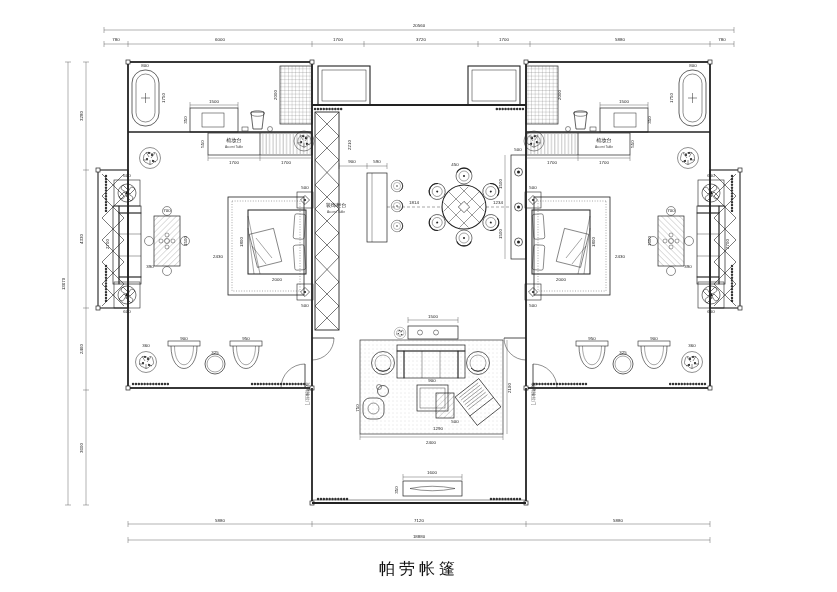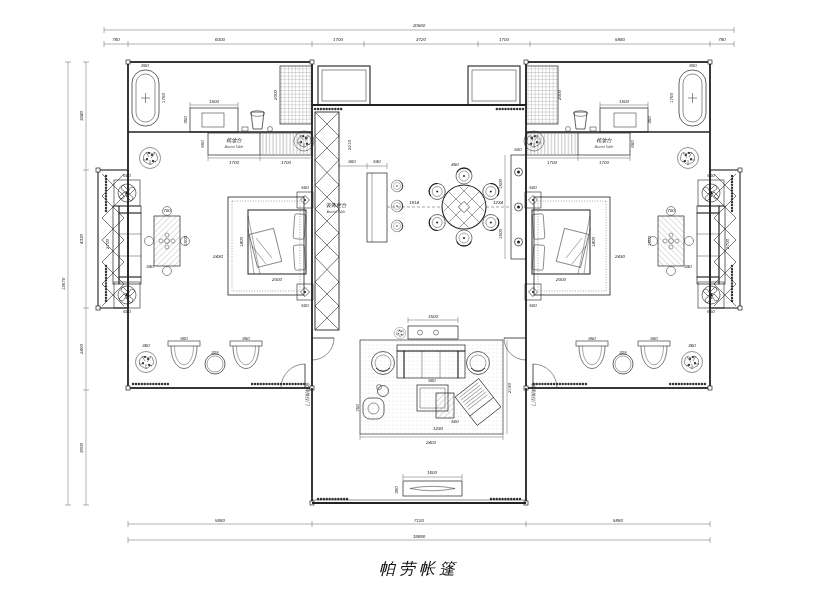--- a/index.html
+++ b/index.html
@@ -1,17 +1,17 @@
 <!DOCTYPE html>
 <html><head>
 <meta charset="utf-8">
 <style>
   html,body{margin:0;padding:0;background:#fff;}
   .canvas{position:relative;width:837px;height:592px;background:#fff;overflow:hidden;
-          font-family:"Liberation Sans",sans-serif;font-style:italic;}
+          font-family:"Liberation Sans",sans-serif;}
   svg{position:absolute;left:0;top:0;}
   text{fill:#222;}
   .d{font-size:4.4px;font-family:"Liberation Sans",sans-serif;text-anchor:middle;}
   .cn{font-size:5.2px;font-family:"Liberation Sans",sans-serif;text-anchor:middle;}
   .en{font-size:3.2px;font-family:"Liberation Sans",sans-serif;text-anchor:middle;fill:#444;}
   .vt{font-size:4.6px;font-family:"Liberation Sans",sans-serif;text-anchor:middle;fill:#333;}
   .title{font-size:16px;font-family:"Liberation Serif",serif;text-anchor:middle;letter-spacing:4px;fill:#111;}
   .coil{stroke:#333;stroke-width:2.4;stroke-dasharray:0.1,2.8;stroke-linecap:round;fill:none;}
   .dim{stroke:#555;stroke-width:0.45;fill:none;}
 </style>

